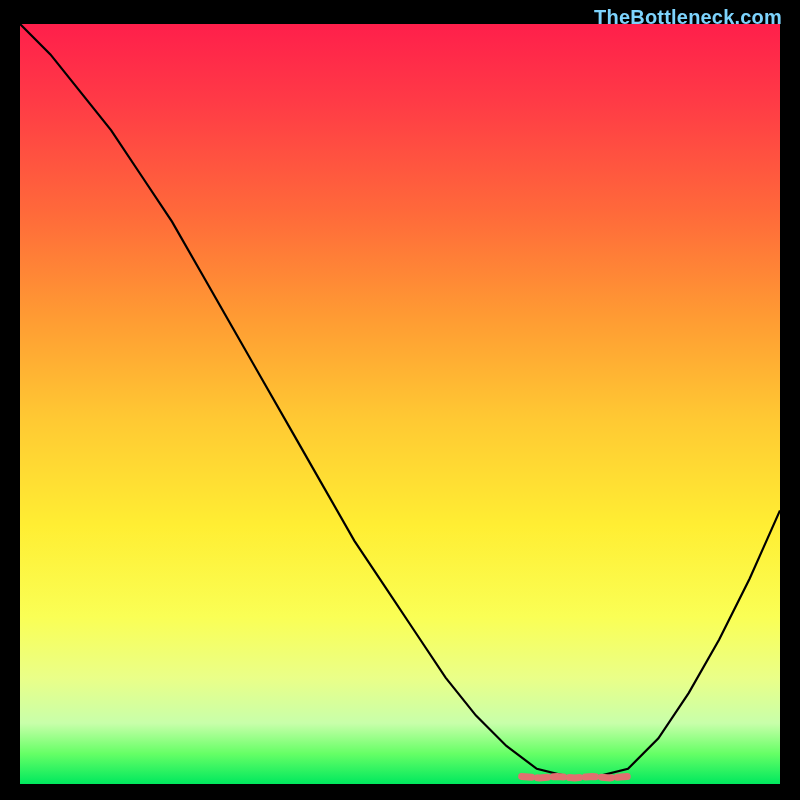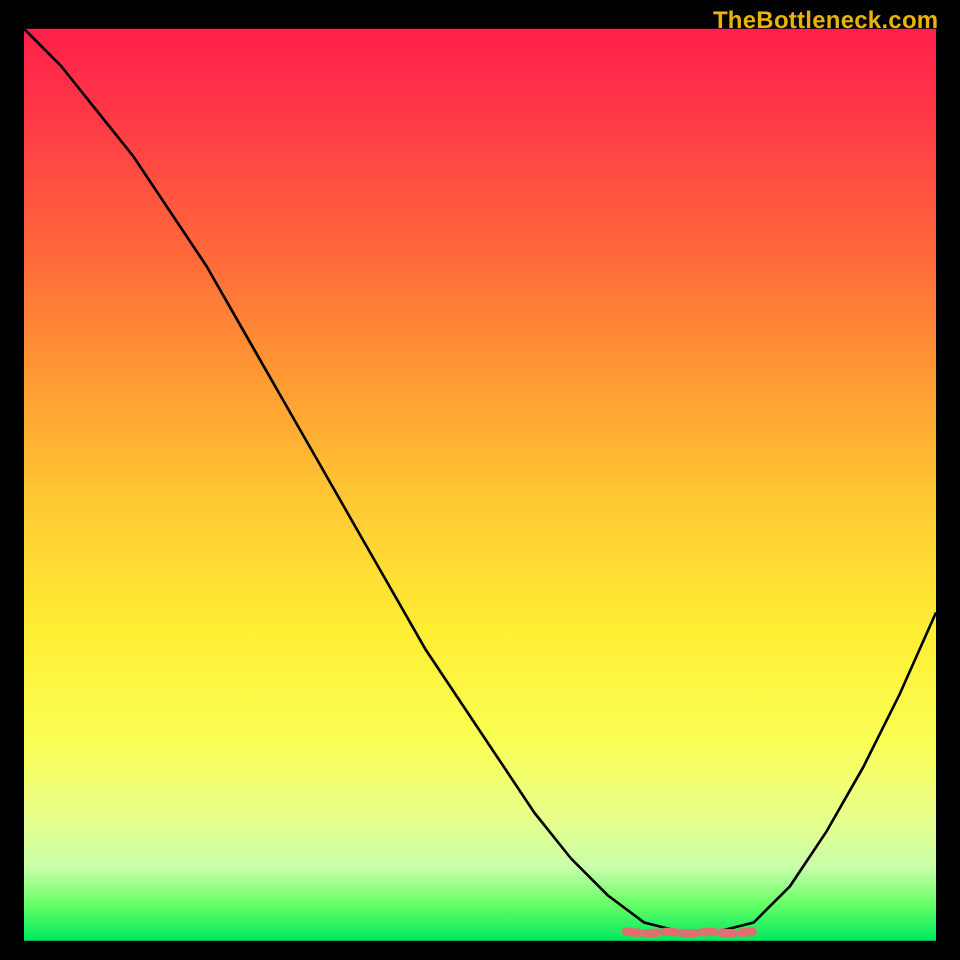--- a/index.html
+++ b/index.html
@@ -33,21 +33,21 @@
       #eaff88 86%,
       #c8ffaa 92%,
       #66ff66 96%,
       #00e85e 100%);
     overflow: hidden;
   }
   .wm {
     position: absolute;
     top: 6px;
     right: 18px;
-    color: #eab308;
+    color: #7dd3fc;
     font-size: 20px;
     font-weight: 600;
     letter-spacing: 0.2px;
   }
   svg.curve {
     position: absolute;
     left: 0; top: 0;
     width: 760px;
     height: 760px;
   }

